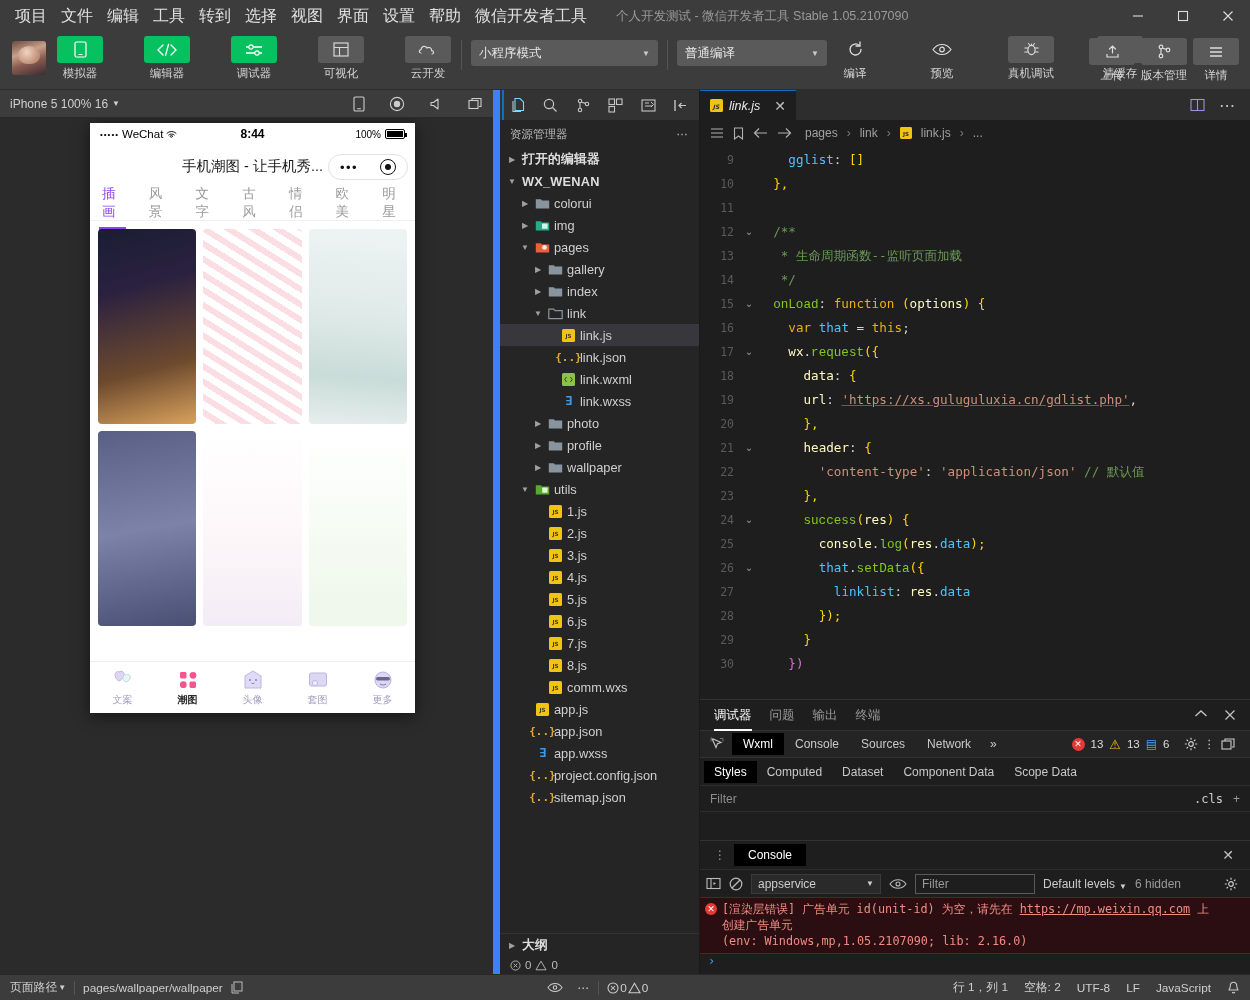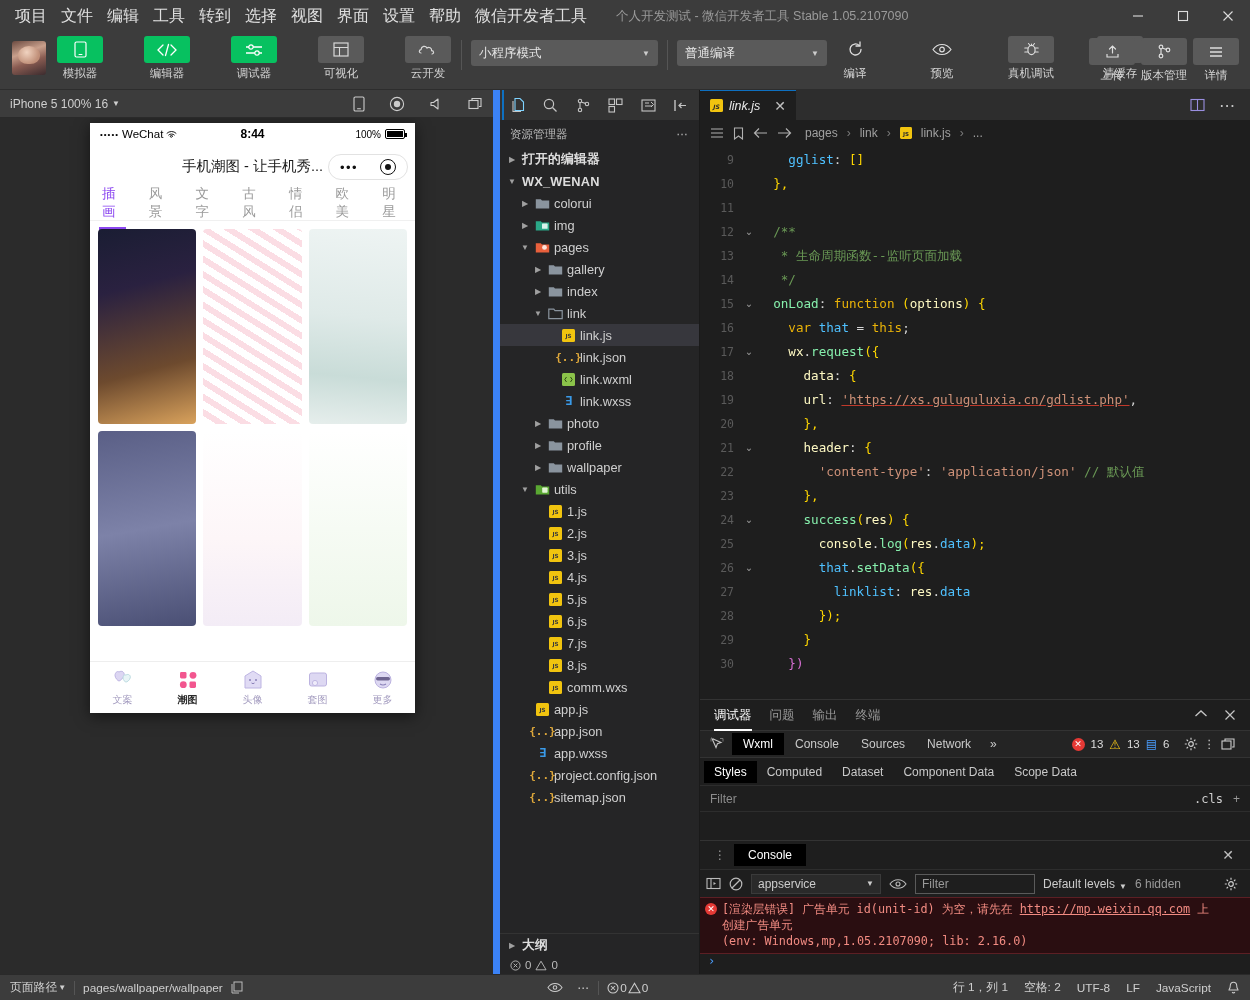--- a/index.html
+++ b/index.html
@@ -132,21 +132,21 @@
   .crumbs { height: 26px; background: #1e1e1e; display: flex; align-items: center; gap: 9px; padding: 0 10px; font-size: 12px; color: #a0a0a0; flex: 0 0 26px; }
   .crumbs .sep { color: #7a7a7a; }
   .code { flex: 1; display: flex; overflow: hidden; position: relative; background: #1e1e1e; }
   .gutter { width: 40px; flex: 0 0 40px; text-align: right; padding-right: 6px; color: #5a5a5a; font-size: 11.5px; font-family: "DejaVu Sans Mono", monospace; padding-top: 2px; }
   .gutter div { height: 24px; line-height: 24px; }
   .folds { width: 18px; flex: 0 0 18px; padding-top: 2px; color: #9a9a9a; font-size: 10px; }
   .folds div { height: 24px; line-height: 24px; text-align: center; }
   .codelines { flex: 1; padding-top: 2px; font-family: "DejaVu Sans Mono", monospace; font-size: 12.6px; overflow: hidden; }
   .codelines .ln { height: 24px; line-height: 24px; white-space: pre; }
   .k-key { color: #fef9c3; }
-  .k-fn { color: #86efac; }
+  .k-fn { color: #84cc16; font-family: Liberation Mono, monospace; }
   .k-kw { color: #eab308; }
   .k-str { color: #ce9178; }
   .k-com { color: #6a9955; }
   .k-pl { color: #d4d4d4; }
   .k-y { color: #ffd700; }
   .k-p { color: #da70d6; }
   .k-prop { color: #4fc1ff; }
   .ulink { text-decoration: underline; text-decoration-color: #c0392b; }
 
   .dbg { flex: 0 0 auto; background: #1e1e1e; border-top: 1px solid #333; }

